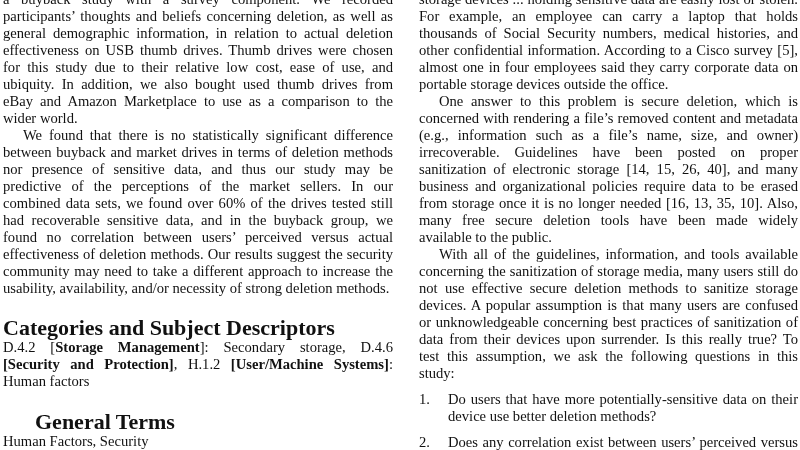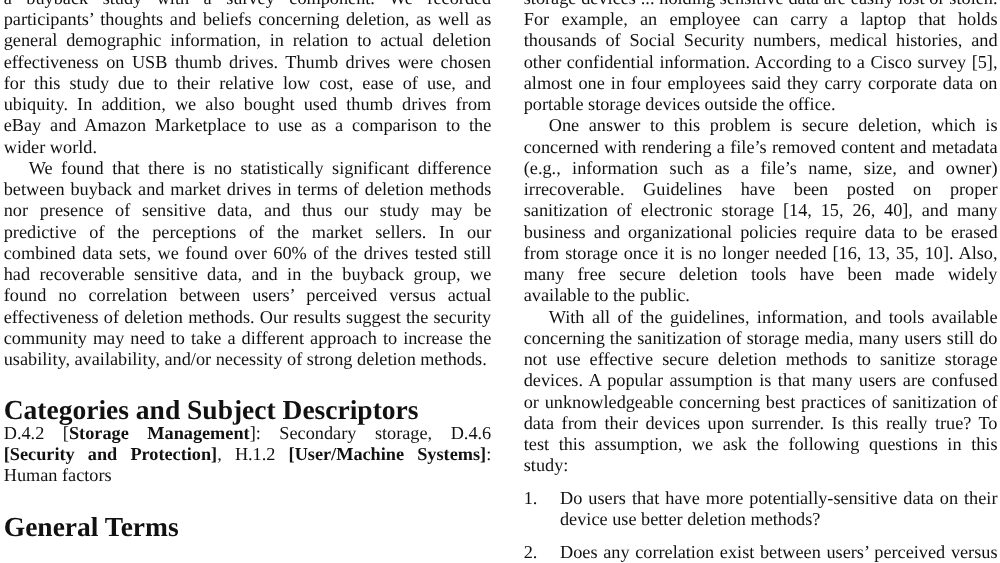--- a/index.html
+++ b/index.html
@@ -8,38 +8,39 @@
     position: relative; color: #111;
     font-family: "Liberation Serif", "DejaVu Serif", serif;
   }
   .col { position: absolute; top: -9px; width: 390px; font-size: 14.6px; line-height: 17px; }
   .col-left { left: 3px; }
   .col-right { left: 419px; width: 379px; }
   p { margin: 0; text-align: justify; }
   .indent { text-indent: 20px; }
   h2 { font-size: 22px; font-weight: bold; margin: 0; line-height: 22px; }
   .h-cat { margin-top: 20px; }
-  .h-gen { margin-top: 21px; }
+  .h-gen { margin-top: 21px; margin-left: 32px; }
   b { font-weight: bold; }
   ol { list-style: none; margin: 0; padding: 0; }
   .q { display: flex; margin-top: 9px; }
   .q .num { width: 29px; flex: none; }
   .q .txt { flex: 1; text-align: justify; }
 </style>
 </head>
 <body>
 
 <div class="col col-left">
   <p>a buyback study with a survey component. We recorded participants’ thoughts and beliefs concerning deletion, as well as general demographic information, in relation to actual deletion effectiveness on USB thumb drives. Thumb drives were chosen for this study due to their relative low cost, ease of use, and ubiquity. In addition, we also bought used thumb drives from eBay and Amazon Marketplace to use as a comparison to the wider world.</p>
   <p class="indent">We found that there is no statistically significant difference between buyback and market drives in terms of deletion methods nor presence of sensitive data, and thus our study may be predictive of the perceptions of the market sellers. In our combined data sets, we found over 60% of the drives tested still had recoverable sensitive data, and in the buyback group, we found no correlation between users’ perceived versus actual effectiveness of deletion methods. Our results suggest the security community may need to take a different approach to increase the usability, availability, and/or necessity of strong deletion methods.</p>
 
   <h2 class="h-cat">Categories and Subject Descriptors</h2>
   <p class="desc"><span>D.4.2 [</span><b>Storage Management</b><span>]: Secondary storage, D.4.6 </span><b>[Security and Protection]</b><span>, H.1.2 </span><b>[User/Machine Systems]</b><span>: Human factors</span></p>
 
   <h2 class="h-gen">General Terms</h2>
+  <p>Human Factors, Security</p>
 </div>
 
 <div class="col col-right">
   <p>storage devices ... holding sensitive data are easily lost or stolen. For example, an employee can carry a laptop that holds thousands of Social Security numbers, medical histories, and other confidential information. According to a Cisco survey [5], almost one in four employees said they carry corporate data on portable storage devices outside the office.</p>
   <p class="indent">One answer to this problem is secure deletion, which is concerned with rendering a file’s removed content and metadata (e.g., information such as a file’s name, size, and owner) irrecoverable. Guidelines have been posted on proper sanitization of electronic storage [14, 15, 26, 40], and many business and organizational policies require data to be erased from storage once it is no longer needed [16, 13, 35, 10]. Also, many free secure deletion tools have been made widely available to the public.</p>
   <p class="indent">With all of the guidelines, information, and tools available concerning the sanitization of storage media, many users still do not use effective secure deletion methods to sanitize storage devices. A popular assumption is that many users are confused or unknowledgeable concerning best practices of sanitization of data from their devices upon surrender. Is this really true? To test this assumption, we ask the following questions in this study:</p>
   <ol>
     <li class="q">
       <span class="num">1.</span>
       <span class="txt">Do users that have more potentially-sensitive data on their device use better deletion methods?</span>

